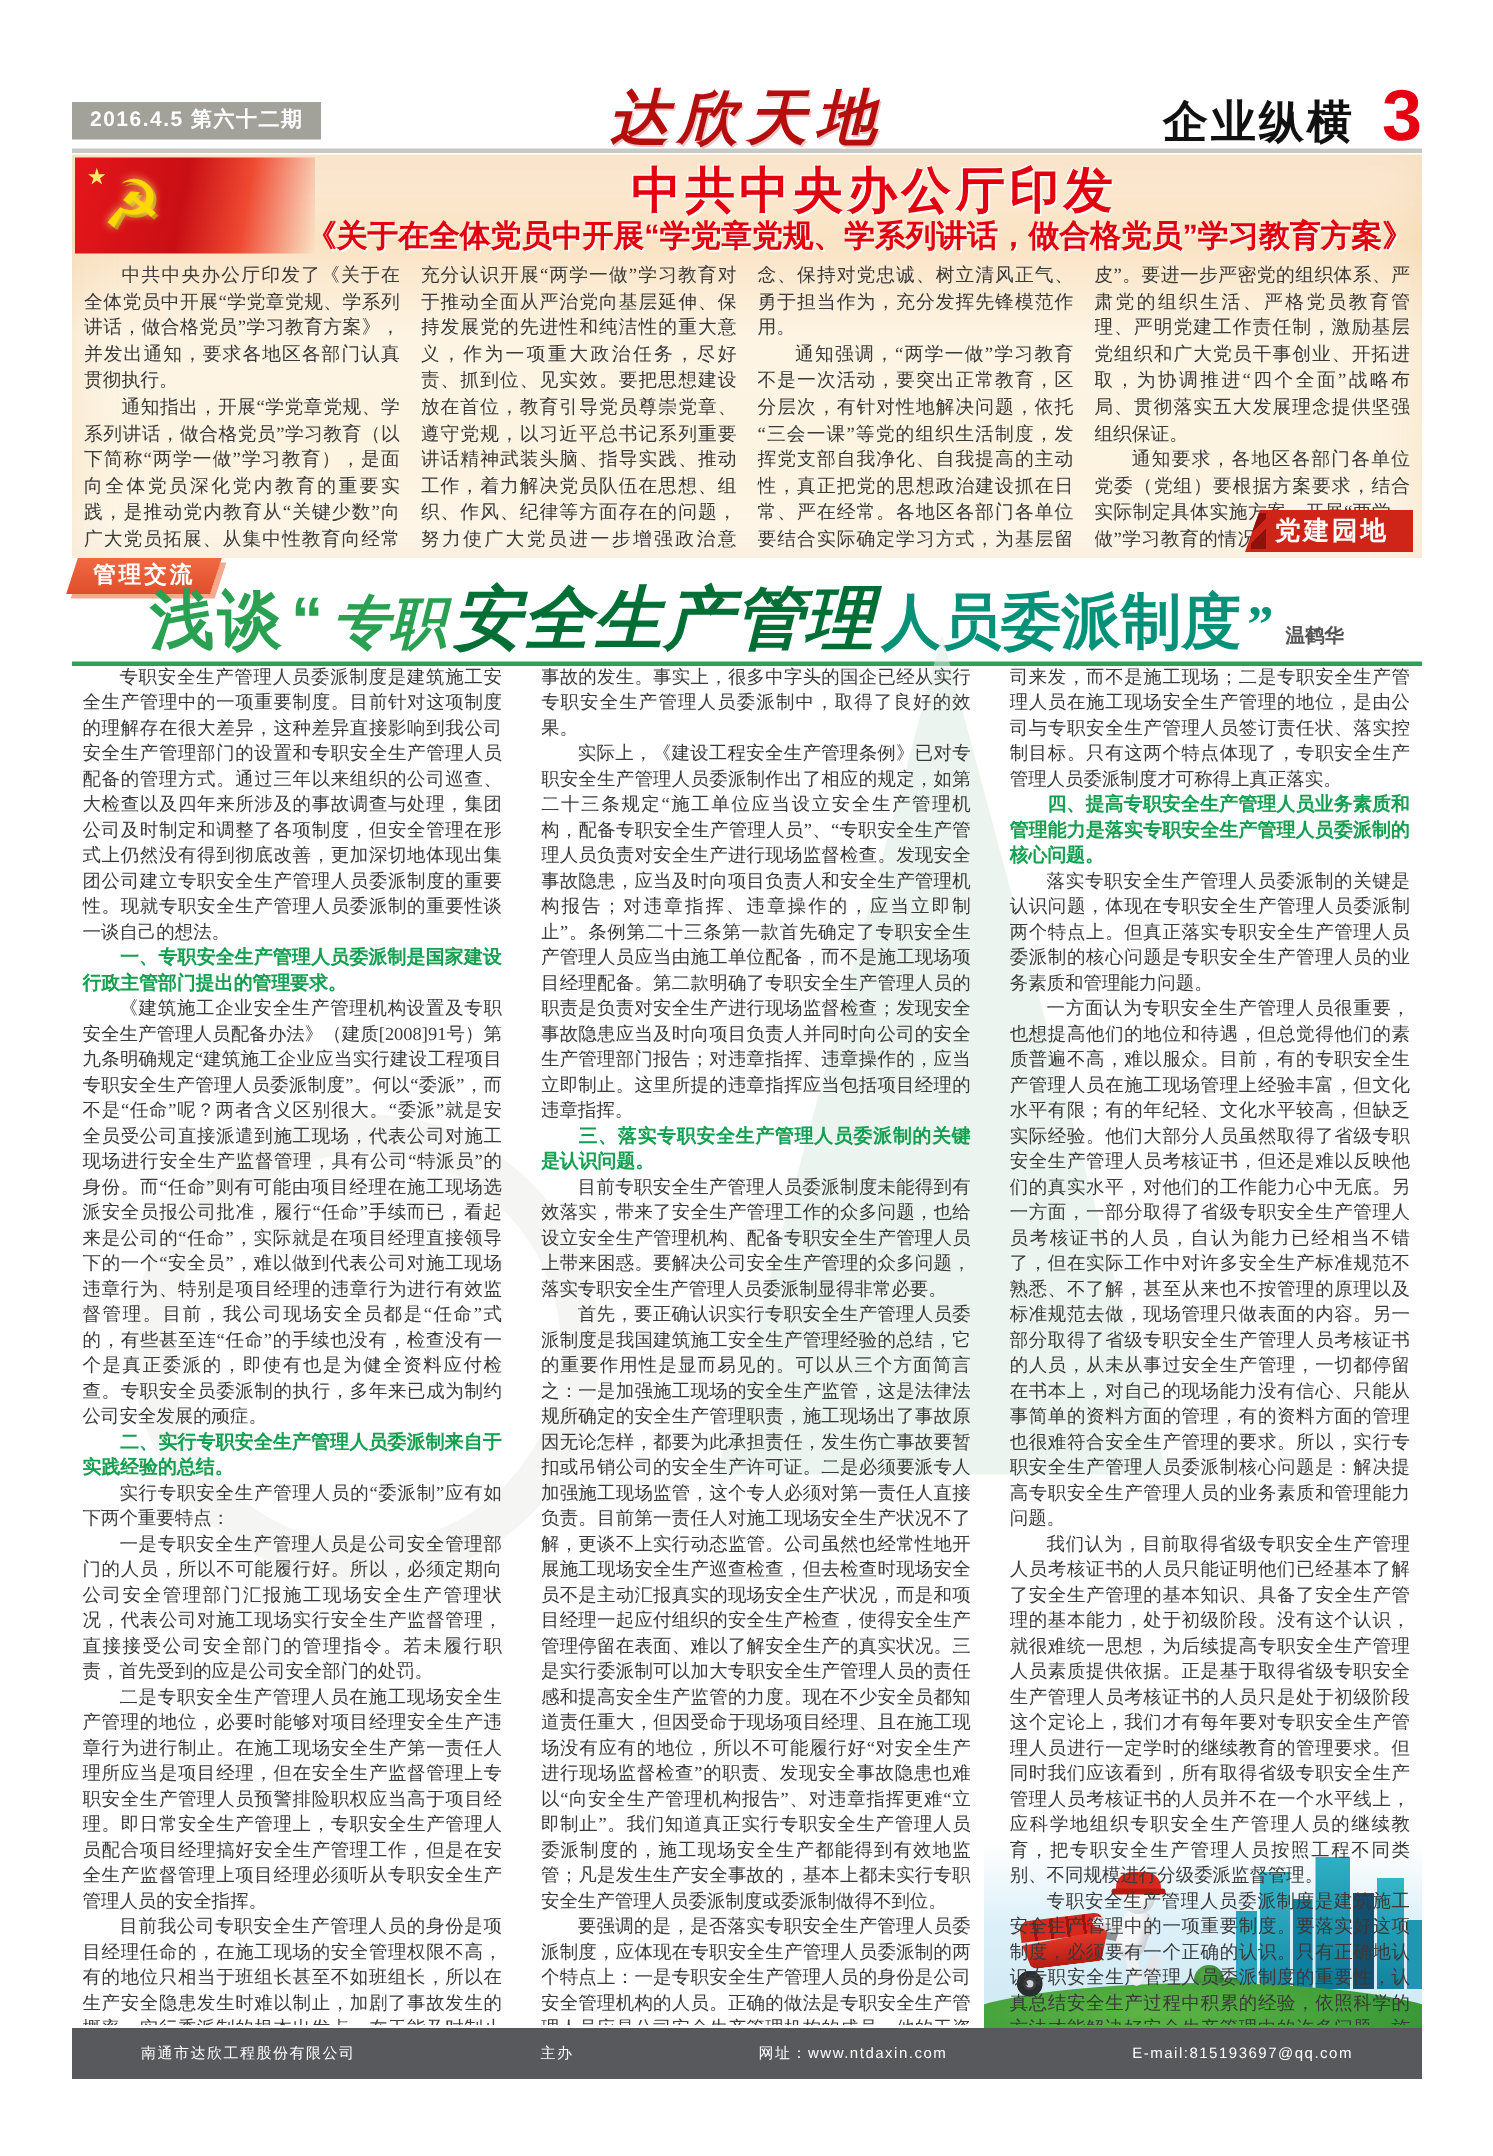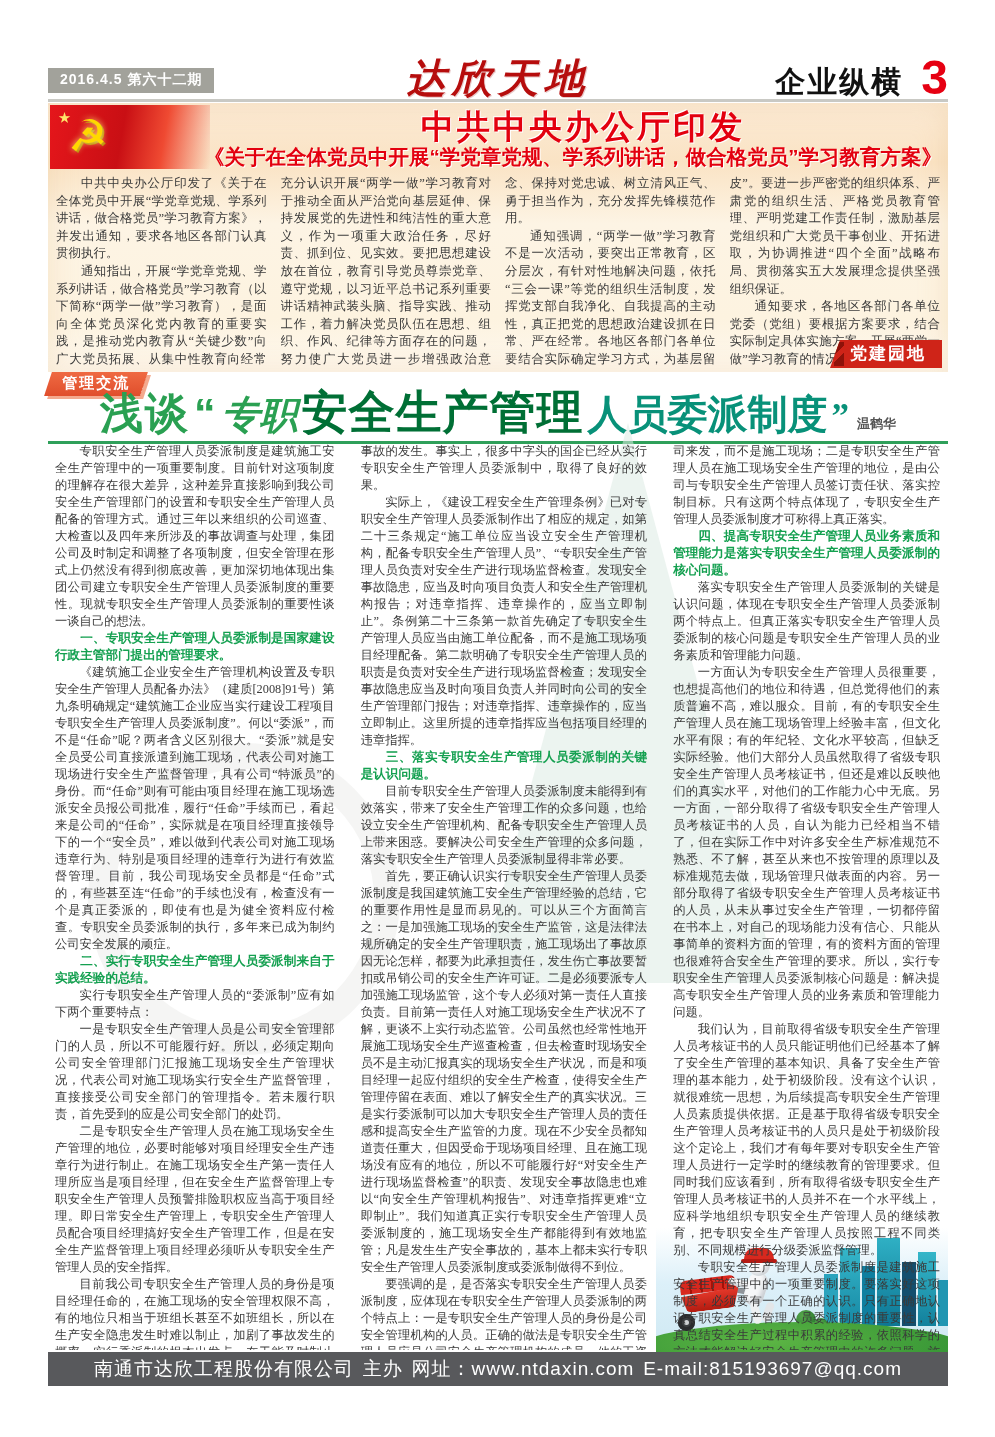--- a/index.html
+++ b/index.html
@@ -55,21 +55,21 @@
   
   .art2-head{position:absolute;left:48px;top:374px;width:900px;height:64px;}
   .tag{position:absolute;left:0px;top:-2px;background:linear-gradient(180deg,#ef6a42,#e04e2c);
         color:#fff;font-family:"Liberation Sans",sans-serif;font-weight:bold;font-size:15px;
         padding:2px 14px 3px 14px;transform:skewX(-18deg);letter-spacing:2px;box-shadow:4px 3px 0 #f4a98e;}
   .tag span{display:inline-block;transform:skewX(18deg);}
   .a2-title{position:absolute;left:0;right:0;top:8px;text-align:center;white-space:nowrap;}
   .a2-title .t-qt1,.a2-title .t-pre{color:#2aa052;font-weight:bold;font-size:43px;
         font-family:"Liberation Sans",sans-serif;letter-spacing:2px;}
   .a2-title .t-zz{color:#2aa052;font-weight:bold;font-size:38px;font-family:"Liberation Serif",serif;font-style:italic;}
-  .a2-title .t-main{color:#006f35;font-weight:bold;font-size:46px;font-family:"Liberation Serif",serif;letter-spacing:1px;}
+  .a2-title .t-main{color:#006f35;font-weight:bold;font-size:46px;font-family:"Liberation Serif",serif;font-style:italic;letter-spacing:1px;}
   .a2-title .t-sub{color:#089179;font-weight:bold;font-size:40px;font-family:"Liberation Sans",sans-serif;}
   .a2-title .t-qt2{color:#089179;font-weight:bold;font-size:35px;}
   .a2-title .t-author{color:#555;font-size:13px;font-weight:bold;margin-left:4px;}
   .a2-rule{position:absolute;left:0;right:0;bottom:-6px;height:3px;background:#2fa05a;}
 
   
   .art2-body{position:absolute;left:48px;top:443px;width:900px;height:907px;}
   .wm-tri{position:absolute;left:430px;top:-20px;width:0;height:0;z-index:0;opacity:.55;
         border-left:150px solid transparent;border-right:150px solid transparent;
         border-bottom:560px solid #dcebe3;}
@@ -100,21 +100,21 @@
   .barrow{position:absolute;left:26px;top:62px;width:58px;height:20px;background:linear-gradient(180deg,#e6392b,#b21b10);
         border-radius:4px 4px 10px 10px;transform:rotate(-7deg);clip-path:polygon(0 18%,100% 0,88% 100%,8% 100%);}
   .bricks{position:absolute;left:24px;top:50px;width:56px;height:14px;transform:rotate(-7deg);
         background:repeating-linear-gradient(90deg,#d8281e 0 9px,#a31208 9px 11px);border-radius:6px 6px 0 0;}
   .handle{position:absolute;left:66px;top:60px;width:34px;height:5px;background:#8f9499;border-radius:3px;transform:rotate(12deg);}
   .wheel{position:absolute;left:22px;top:86px;width:17px;height:17px;background:#3c3f41;border-radius:50%;box-shadow:inset 0 0 0 4px #2a2c2e;}
   .wheel:after{content:"";position:absolute;left:6px;top:6px;width:5px;height:5px;background:#cfd2d4;border-radius:50%;}
 
   
   .foot{position:absolute;left:48px;top:1352px;width:900px;height:34px;background:#58595c;
-        color:#fff;font-family:"Liberation Sans",sans-serif;font-size:19px;
+        color:#fff;font-family:"Liberation Sans",sans-serif;font-size:10px;
         display:flex;align-items:center;justify-content:space-between;padding:0 46px;box-sizing:border-box;letter-spacing:1px;}
 </style>
 </head>
 <body>
 
 <div class="page">
 
   <div class="hdr">
     <div class="edition">2016.4.5 第六十二期</div>
     <div class="masthead">达欣天地</div>

